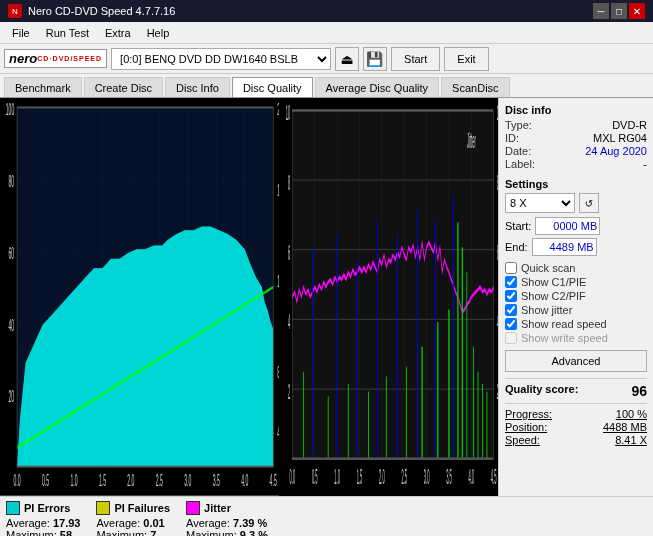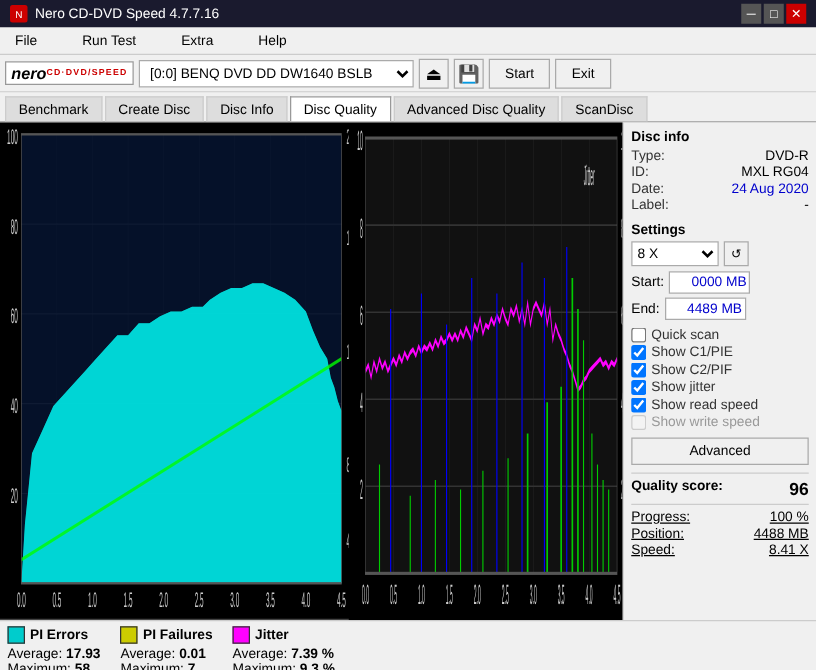--- a/index.html
+++ b/index.html
@@ -7,21 +7,21 @@
     
     
     .titlebar { background: #1a1a2e; color: white; display: flex; align-items: center; justify-content: space-between; padding: 4px 8px; height: 22px; font-size: 11px; }
     .titlebar-left { display: flex; align-items: center; gap: 6px; }
     .titlebar-icon { width: 14px; height: 14px; background: #c00; border-radius: 2px; display: flex; align-items: center; justify-content: center; font-size: 8px; color: white; }
     .titlebar-controls { display: flex; gap: 2px; }
     .titlebar-btn { width: 16px; height: 16px; background: #555; color: white; border: none; font-size: 10px; cursor: pointer; display: flex; align-items: center; justify-content: center; }
     .titlebar-btn.close { background: #c00; }
     
     
-    .menubar { background: #f0f0f0; border-bottom: 1px solid #ccc; display: flex; align-items: center; padding: 2px 4px; height: 22px; gap: 20px; }
+    .menubar { background: #f0f0f0; border-bottom: 1px solid #ccc; display: flex; align-items: center; padding: 2px 4px; height: 22px; }
     .menubar-item { padding: 2px 8px; font-size: 11px; cursor: pointer; }
     
     
     .toolbar { background: #f0f0f0; border-bottom: 1px solid #ccc; display: flex; align-items: center; padding: 3px 4px; height: 30px; gap: 4px; }
     .nero-logo { display: flex; align-items: center; }
     .nero-logo-box { background: white; padding: 2px 4px; border: 1px solid #999; display: flex; flex-direction: row; align-items: center; line-height: 1; }
     .nero-text { font-size: 13px; font-weight: bold; color: black; font-style: italic; }
     .nero-sub { font-size: 7px; color: #c00; letter-spacing: 1px; font-weight: bold; }
     .device-select { height: 22px; font-size: 11px; border: 1px solid #aaa; background: white; flex: 1; max-width: 220px; padding: 0 4px; }
     .toolbar-icon-btn { width: 24px; height: 24px; background: #f0f0f0; border: 1px solid #aaa; cursor: pointer; display: flex; align-items: center; justify-content: center; font-size: 14px; }
@@ -92,21 +92,21 @@
   <button class="toolbar-icon-btn">💾</button>
   <button class="toolbar-btn">Start</button>
   <button class="toolbar-btn">Exit</button>
 </div>
 
 <div class="tabs">
   <div class="tab">Benchmark</div>
   <div class="tab">Create Disc</div>
   <div class="tab">Disc Info</div>
   <div class="tab active">Disc Quality</div>
-  <div class="tab">Advanced Disc Quality</div>
+  <div class="tab">Average Disc Quality</div>
   <div class="tab">ScanDisc</div>
 </div>
 
 <div style="display:flex; height: 398px; position: relative;">
 
   <div style="flex:1; position: relative; display: flex; flex-direction: row; background: #000; overflow: hidden;">
 
     <div style="flex: 0 0 56%; position: relative; border-bottom: 1px solid #444;">
       <svg width="100%" height="100%" viewBox="0 0 490 210" preserveAspectRatio="none">
 

